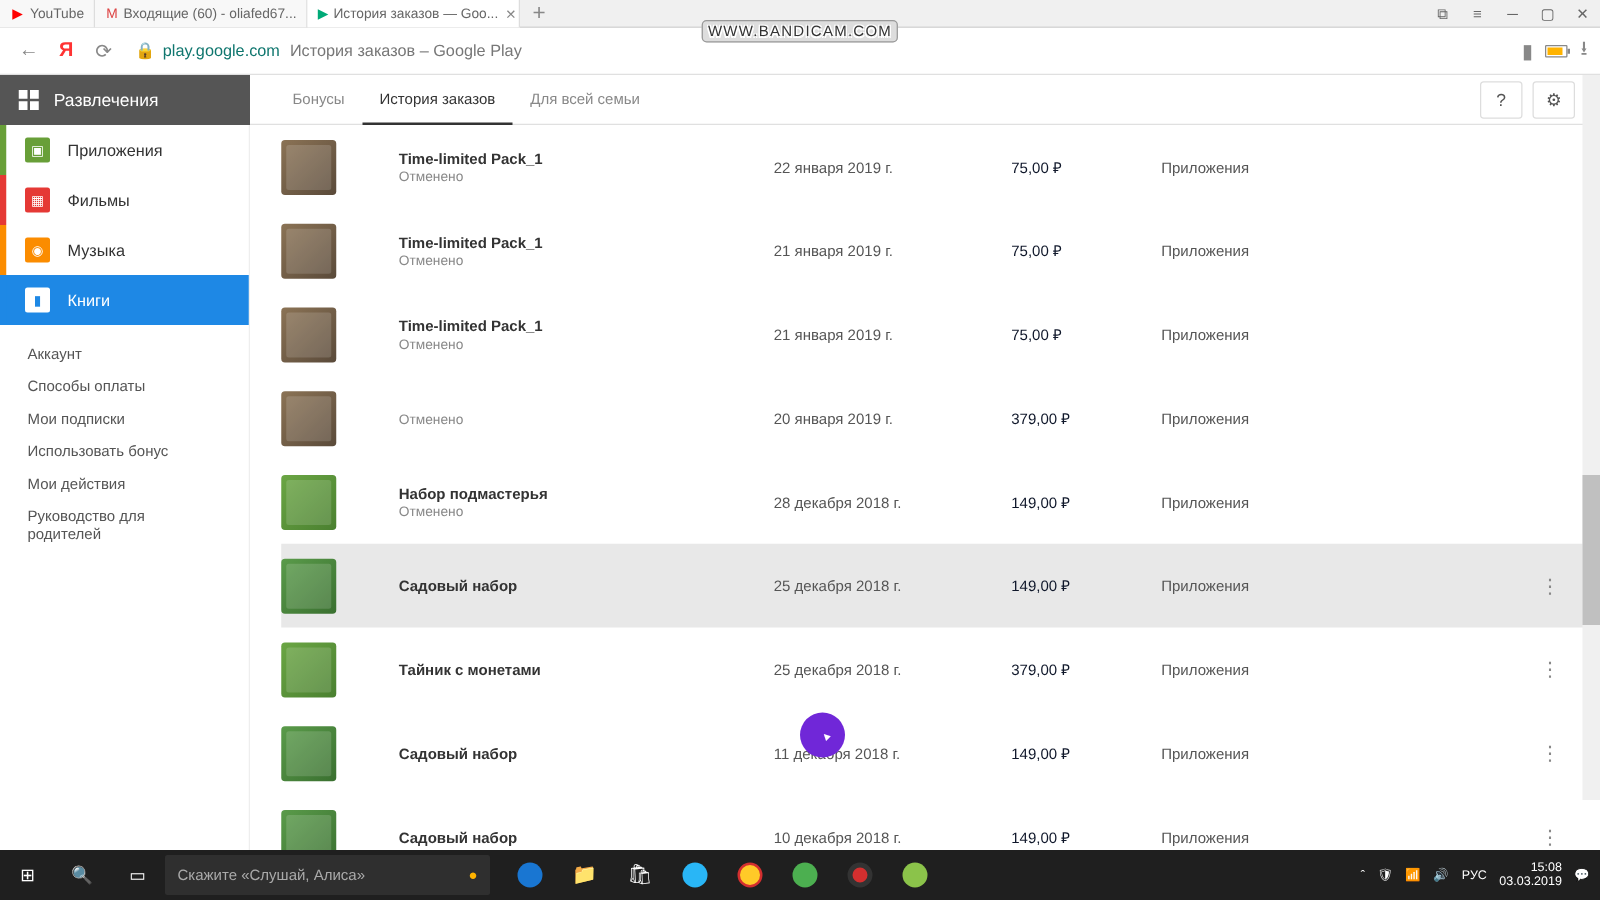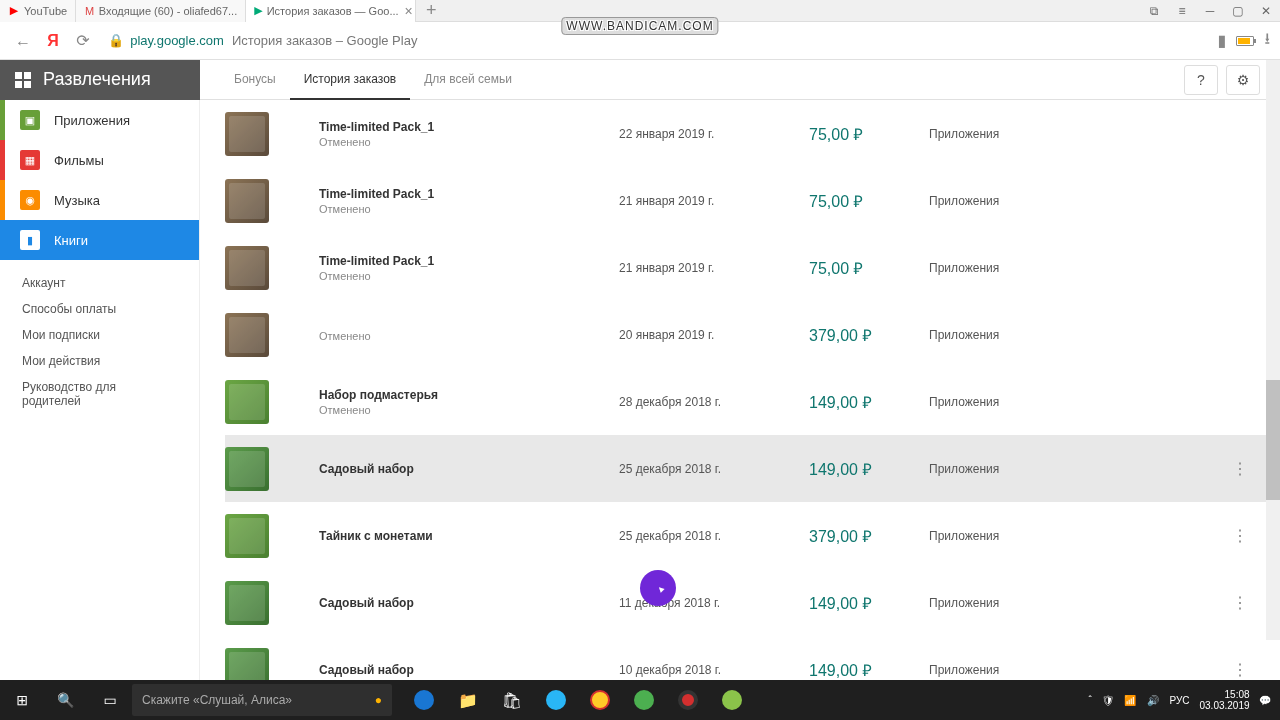--- a/index.html
+++ b/index.html
@@ -16,21 +16,21 @@
 .addr-btn{width:26px;height:26px;display:flex;align-items:center;justify-content:center;color:#888;margin-right:4px}
 .addr-field{flex:1;display:flex;align-items:center;font-size:13px;color:#555;padding-left:8px}
 .addr-lock{color:#888;margin-right:6px}
 .addr-domain{color:#0f766e}
 .addr-title{color:#777;margin-left:8px}
 .addr-right{display:flex;align-items:center;gap:10px;color:#888}
 .play-header{height:40px;background:#fff;display:flex;align-items:center;border-bottom:1px solid #e0e0e0}
 .play-logo-area{width:200px;height:40px;background:#555;display:flex;align-items:center;padding-left:15px;color:#fff}
 .play-logo-grid{width:16px;height:16px;margin-right:12px;display:grid;grid-template-columns:1fr 1fr;gap:2px}
 .play-logo-grid span{background:#fff}
-.play-entertainment{font-size:18px}
+.play-entertainment{font-size:14px}
 .play-tabs{display:flex;height:40px;margin-left:20px}
 .play-tab{padding:0 14px;display:flex;align-items:center;font-size:12px;color:#888;border-bottom:2px solid transparent}
 .play-tab.active{color:#333;border-bottom-color:#333}
 .play-header-right{margin-left:auto;display:flex;gap:8px;padding-right:20px}
 .hdr-icon-btn{width:34px;height:30px;border:1px solid #ddd;border-radius:3px;display:flex;align-items:center;justify-content:center;color:#555;font-size:14px}
 .main-area{display:flex;height:580px;background:#fff}
 .sidebar{width:200px;background:#fff;border-right:1px solid #eee}
 .side-cat{height:40px;display:flex;align-items:center;padding-left:15px;font-size:13px;color:#333}
 .side-cat.apps{border-left:5px solid #689f38}
 .side-cat.apps .cat-icon{background:#689f38}
@@ -49,21 +49,21 @@
 .order-row{height:67px;display:flex;align-items:center;border-bottom:0;padding-right:32px}
 .order-row.hovered{background:#e8e8e8}
 .order-thumb{width:44px;height:44px;background:linear-gradient(135deg,#8b7355,#5a4a3a);border-radius:3px;margin-right:50px;position:relative;overflow:hidden}
 .order-thumb.game{background:linear-gradient(135deg,#6ba644,#4a8030)}
 .order-thumb.garden{background:linear-gradient(135deg,#5a9b4a,#3a7030)}
 .thumb-inner{position:absolute;top:4px;left:4px;right:4px;bottom:4px;background:rgba(255,255,255,0.15);border-radius:2px}
 .order-name{width:300px}
 .order-title{font-size:12px;color:#333;font-weight:bold}
 .order-status{font-size:11px;color:#888;margin-top:2px}
 .order-date{width:190px;font-size:12px;color:#555}
-.order-price{width:120px;font-size:16px;color:#0f766e}
+.order-price{width:120px;font-size:12px;color:#0f172a}
 .order-cat{width:120px;font-size:12px;color:#555}
 .order-menu{color:#888;font-size:16px;margin-left:auto}
 .cursor-dot{position:absolute;width:36px;height:36px;background:#7027d8;border-radius:50%;left:440px;top:470px;z-index:100;display:flex;align-items:center;justify-content:center}
 .cursor-dot::after{content:'▲';color:#fff;font-size:9px;transform:rotate(-45deg) translate(1px,2px)}
 .taskbar{position:absolute;bottom:0;left:0;right:0;height:40px;background:#1f1f1f;display:flex;align-items:center}
 .tb-btn{width:44px;height:40px;display:flex;align-items:center;justify-content:center;color:#fff;font-size:14px}
 .tb-search{flex:0 0 260px;height:32px;background:#2f2f2f;border-radius:2px;display:flex;align-items:center;padding:0 10px;color:#aaa;font-size:12px;margin-right:10px}
 .tb-mic{margin-left:auto;color:#ffb300}
 .tb-apps{display:flex;height:40px}
 .tb-app{width:44px;height:40px;display:flex;align-items:center;justify-content:center}
@@ -163,20 +163,21 @@
         <span>Музыка</span>
       </div>
     <div class="side-cat books">
         <span class="cat-icon">▮</span>
         <span>Книги</span>
       </div>
     <div class="side-links" id="side-links">
         <div class="side-link">Аккаунт</div>
         <div class="side-link">Способы оплаты</div>
         <div class="side-link">Мои подписки</div>
+        <div class="side-link">Использовать бонус</div>
         <div class="side-link">Мои действия</div>
         <div class="side-link">Руководство для родителей</div>
       </div>
   </div>
   <div class="content">
     <div class="orders" id="orders">
         <div class="order-row">
           <div class="order-thumb ">
             <div class="thumb-inner"></div>
           </div>

